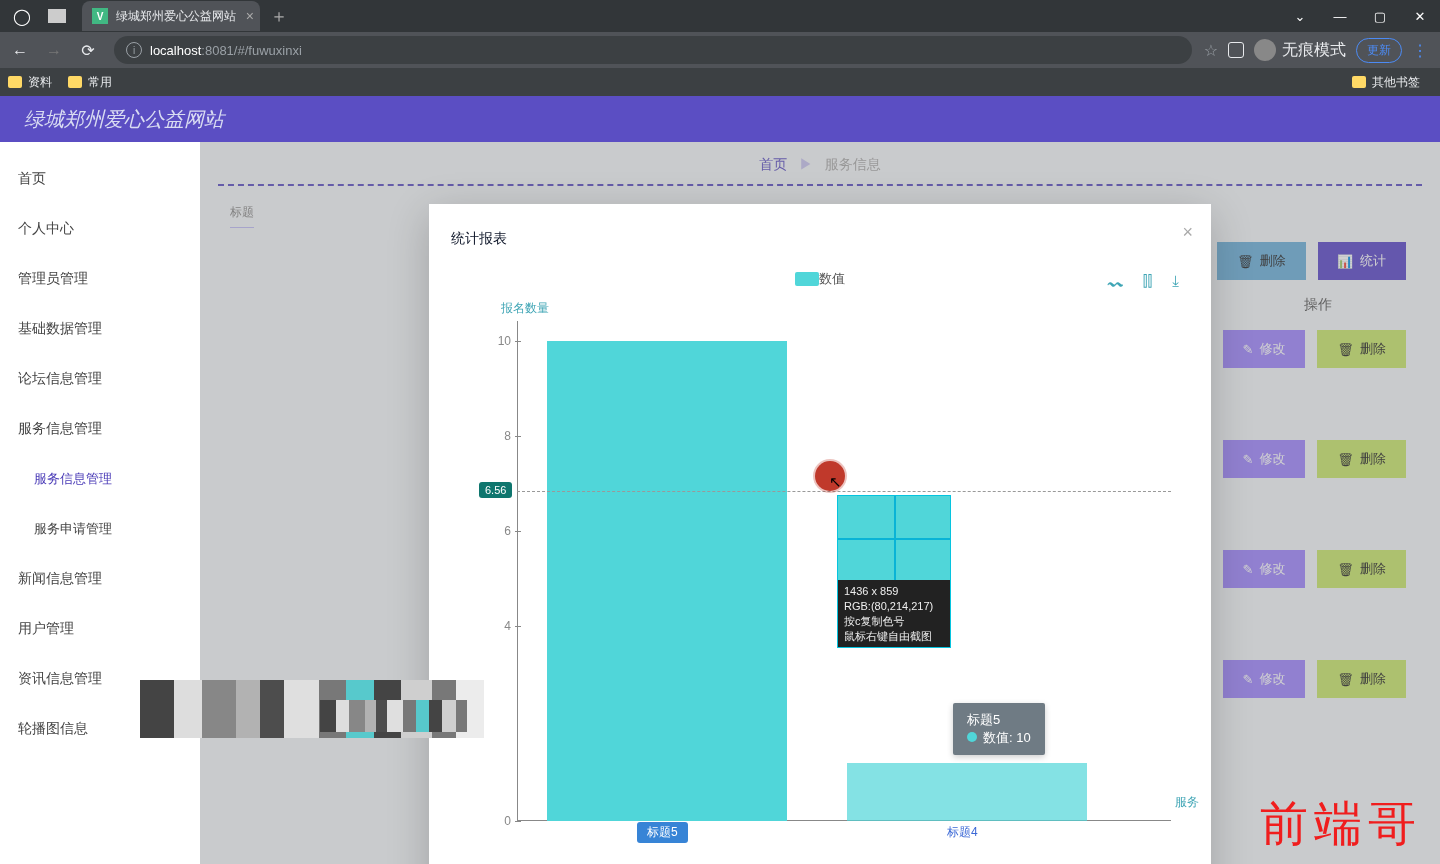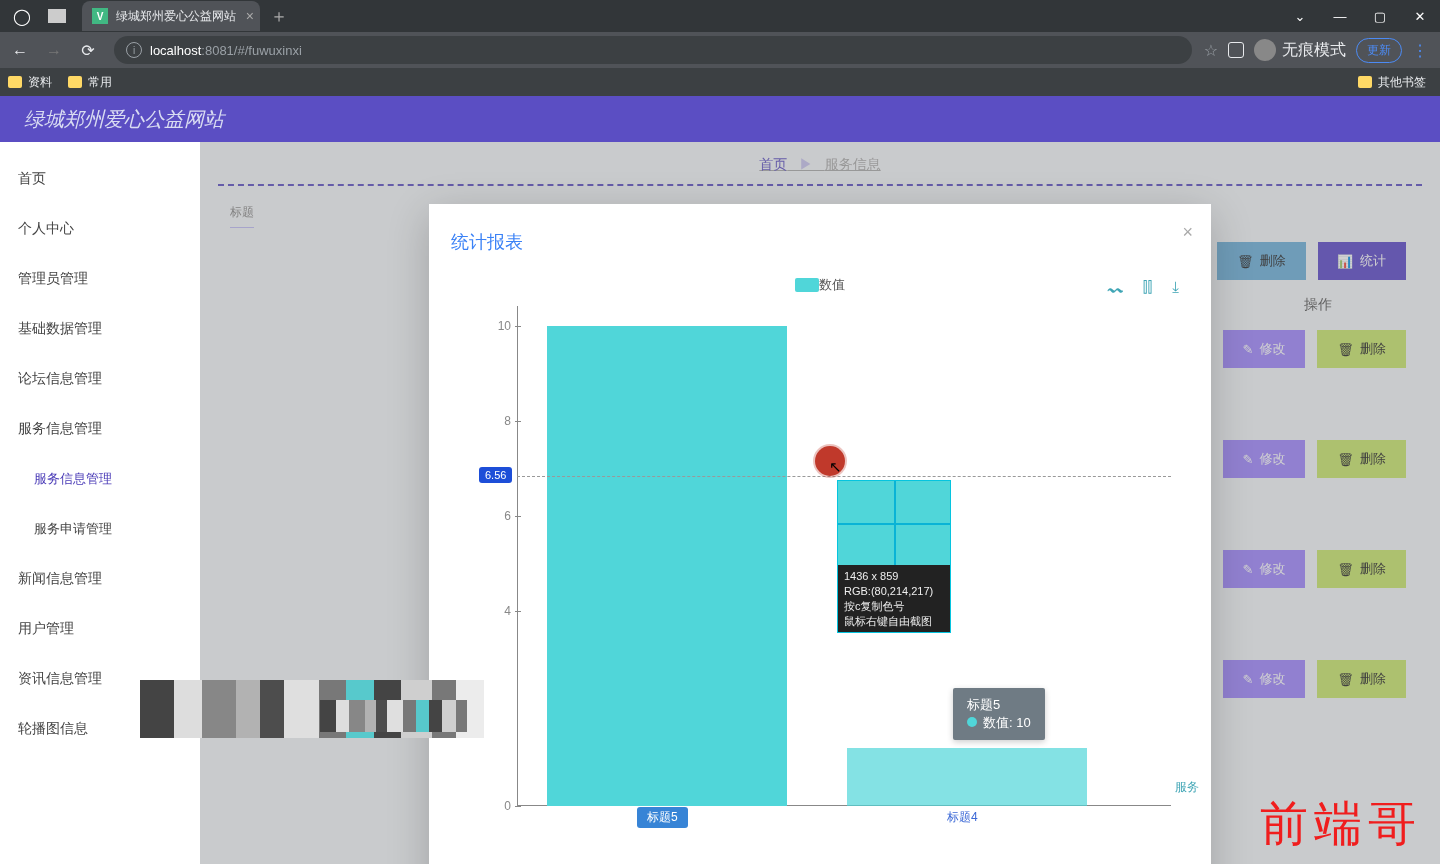--- a/index.html
+++ b/index.html
@@ -30,57 +30,57 @@
 .star-icon { color: #9aa0a6; font-size: 16px; }
 .ext-icon { width: 16px; height: 16px; border: 1.5px solid #e8eaed; border-radius: 3px; }
 .incognito-wrap { display: flex; align-items: center; gap: 6px; color: #e8eaed; font-size: 16px; }
 .incognito-icon { width: 22px; height: 22px; background: #888; border-radius: 50%; }
 .update-btn { border: 1px solid #4c8bf5; color: #4c8bf5; padding: 3px 10px; border-radius: 14px; font-size: 12px; }
 .menu-dots { color: #4c8bf5; font-size: 16px; }
 
 .bookmark-bar { height: 28px; background: #3c4043; display: flex; align-items: center; padding: 0 8px; gap: 16px; color: #e8eaed; font-size: 12px; position: relative; }
 .bm-item { display: flex; align-items: center; gap: 6px; cursor: pointer; }
 .bm-folder { width: 14px; height: 12px; background: #ffd966; border-radius: 2px; }
-.bm-right { position: absolute; right: 14px; display: flex; align-items: center; gap: 6px; }
+.bm-right { position: absolute; right: 20px; display: flex; align-items: center; gap: 6px; }
 
 
 .app-header { height: 46px; background: #5b4ec3; display: flex; align-items: center; justify-content: space-between; padding: 0 24px; color: #d9dcf2; }
 .app-title { font-size: 20px; font-weight: 500; font-style: italic; }
 .app-right a { color: #c9cce0; font-size: 14px; margin-left: 24px; text-decoration: none; }
 
 
 .main-area { display: flex; height: calc(100% - 96px - 46px); position: relative; }
 .sidebar { width: 200px; background: #fff; padding: 12px 0; overflow: auto; }
 .sidebar-item { padding: 16px 18px; font-size: 14px; color: #444; cursor: pointer; white-space: nowrap; }
 .sidebar-sub { padding-left: 34px; font-size: 13px; }
 .sidebar-item.active { color: #4a3bb7; font-weight: 500; }
 
 
 .content { flex: 1; padding: 0 18px; position: relative; }
-.breadcrumb { text-align: center; padding: 14px 0 10px; font-size: 14px; color: #aaa; text-decoration: underline; }
+.breadcrumb { text-align: center; padding: 14px 0 10px; font-size: 14px; color: #aaa; }
 .breadcrumb .bc-home { color: #5b4ec3; font-weight: 500; }
 .dash-line { border-top: 2px dashed #5b4ec3; margin-bottom: 18px; }
 .filter-row { display: flex; align-items: center; gap: 10px; padding: 0 12px 14px; }
 .filter-label { font-size: 12px; color: #888; border-bottom: 1px solid #c0bcf7; padding-bottom: 6px; }
 .top-actions { display: flex; gap: 12px; justify-content: flex-end; padding-right: 16px; margin-bottom: 16px; }
 .btn { padding: 10px 20px; font-size: 13px; border: none; cursor: pointer; display: flex; align-items: center; gap: 6px; }
 .btn.del { background: #6bafda; color: #222; }
 .btn.stat { background: #5945c9; color: #fff; }
 .table-header-op { text-align: right; padding-right: 90px; font-size: 14px; color: #555; margin-bottom: 16px; }
 .table-rows { padding-right: 16px; }
 .table-row { display: flex; justify-content: flex-end; gap: 12px; margin-bottom: 72px; }
 .btn.detail { background: #6bacda; color: #222; }
 .btn.edit { background: #9e85ff; color: #fff; }
 .btn.rowdel { background: #cae86b; color: #222; }
 
 
 .modal-overlay { position: absolute; inset: 0; background: rgba(120,120,120,0.35); display: flex; justify-content: center; align-items: flex-start; padding-top: 62px; }
 .modal { width: 782px; background: #fff; box-shadow: 0 10px 40px rgba(0,0,0,0.2); position: relative; height: 760px; }
 .modal-close { position: absolute; right: 18px; top: 18px; color: #aaa; font-size: 18px; cursor: pointer; }
-.modal-title { font-size: 18px; padding: 26px 22px 22px; color: #3b82f6; }
+.modal-title { font-size: 14px; padding: 26px 22px 22px; color: #0f172a; }
 .chart-wrap { padding: 0 20px; position: relative; }
 .chart-toolbar { position: absolute; right: 32px; top: 2px; display: flex; gap: 20px; }
 .chart-tool-icon { color: #3fa5b5; font-size: 15px; }
 .legend { display: flex; align-items: center; justify-content: center; gap: 0; margin-bottom: 12px; }
 .legend-swatch { width: 24px; height: 14px; background: #50d6d9; border-radius: 2px; }
 .legend-text { font-size: 13px; color: #555; }
 .axis-label-y { color: #3fa5b5; font-size: 12px; margin-bottom: 4px; margin-left: 52px; }
 
 .plot { position: relative; height: 500px; margin-left: 68px; margin-right: 20px; }
 .y-ticks { position: absolute; left: -30px; top: 0; height: 100%; width: 30px; }
@@ -89,21 +89,21 @@
 .axis-x { position: absolute; left: 0; right: 0; bottom: 0; height: 1px; background: #888; }
 .axis-y { position: absolute; left: 0; top: 0; bottom: 0; width: 1px; background: #888; }
 .bar { position: absolute; bottom: 0; background: #50d6d9; }
 .bar.b1 { left: 30px; width: 240px; height: 480px; }
 .bar.b2 { left: 330px; width: 240px; height: 58px; opacity: 0.7; }
 .x-cat { position: absolute; bottom: -22px; font-size: 12px; color: #fff; background: #3784d6; padding: 2px 10px; border-radius: 3px; }
 .x-cat.c1 { left: 120px; }
 .x-cat.c2 { left: 420px; background: transparent; color: #3b68d6; }
 .x-axis-name { position: absolute; right: -28px; bottom: 10px; font-size: 12px; color: #3fa5b5; }
 .markline { position: absolute; left: 0; right: 0; border-top: 1px dashed #999; }
-.markline-badge { position: absolute; left: -38px; top: -10px; background: #1d4ed8; color: #fff; padding: 2px 6px; font-size: 11px; border-radius: 3px; }
+.markline-badge { position: absolute; left: -38px; top: -10px; background: #0f766e; color: #fff; padding: 2px 6px; font-size: 11px; border-radius: 3px; }
 
 
 .screencap-tip { position: absolute; left: 320px; top: 174px; width: 114px; border: 1px solid #06c4df; background: #fff; }
 .cap-preview { height: 84px; background: #50d6d9; position: relative; }
 .cap-preview::before { content: ''; position: absolute; left: 0; right: 0; top: 50%; height: 2px; background: #0ab3d6; }
 .cap-preview::after { content: ''; position: absolute; top: 0; bottom: 0; left: 50%; width: 2px; background: #0ab3d6; }
 .cap-text { background: #222; color: #eee; font-size: 11px; padding: 4px 6px; line-height: 1.35; }
 
 
 .chart-tooltip { position: absolute; left: 436px; top: 382px; background: #6f7b84; color: #fff; padding: 8px 14px; font-size: 13px; border-radius: 2px; box-shadow: 0 2px 6px rgba(0,0,0,0.2); }
@@ -288,20 +288,21 @@
         <div class="chart-wrap">
           <div class="chart-toolbar">
             <span class="chart-tool-icon">〰</span>
             <span class="chart-tool-icon">⫿⫿</span>
             <span class="chart-tool-icon">⤓</span>
           </div>
           <div class="legend">
             <span class="legend-swatch"></span>
             <span class="legend-text">数值</span>
           </div>
+          <div class="axis-label-y">报名数量</div>
           <div class="plot">
             <div class="axis-y"></div>
             <div class="axis-x"></div>
             <div class="y-ticks">
               <div class="y-tick" style="top:4%">10</div>
               <div class="y-tick" style="top:23%">8</div>
               <div class="y-tick" style="top:42%">6</div>
               <div class="y-tick" style="top:61%">4</div>
               <div class="y-tick" style="top:100%">0</div>
             </div>

